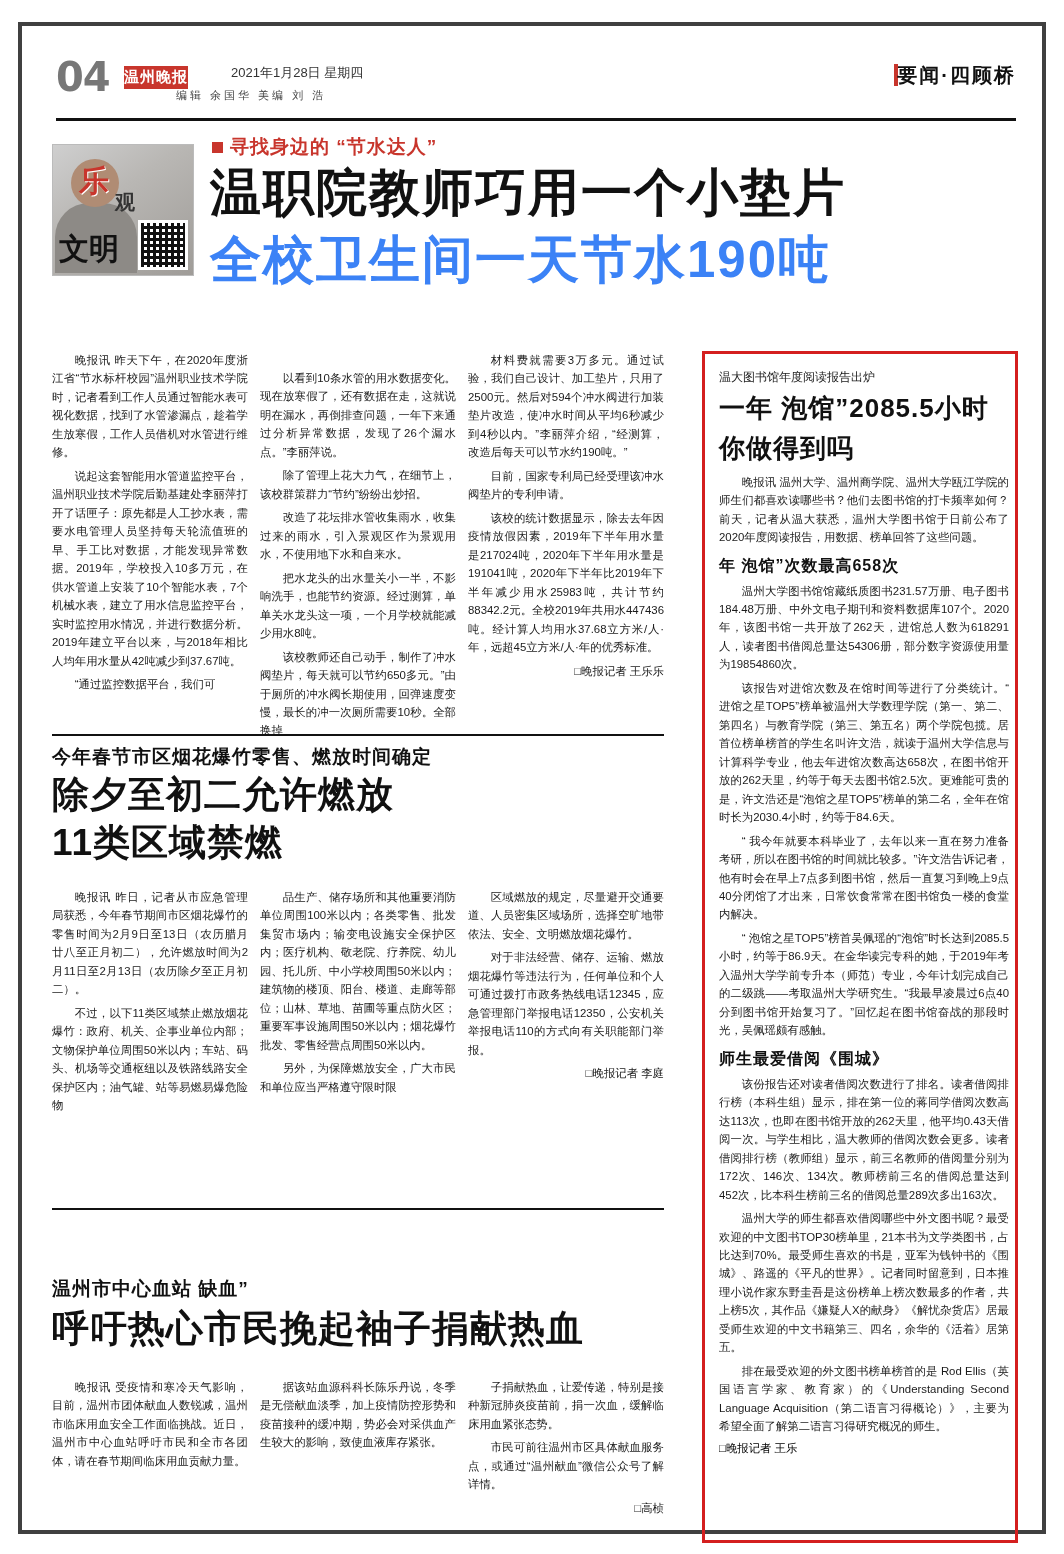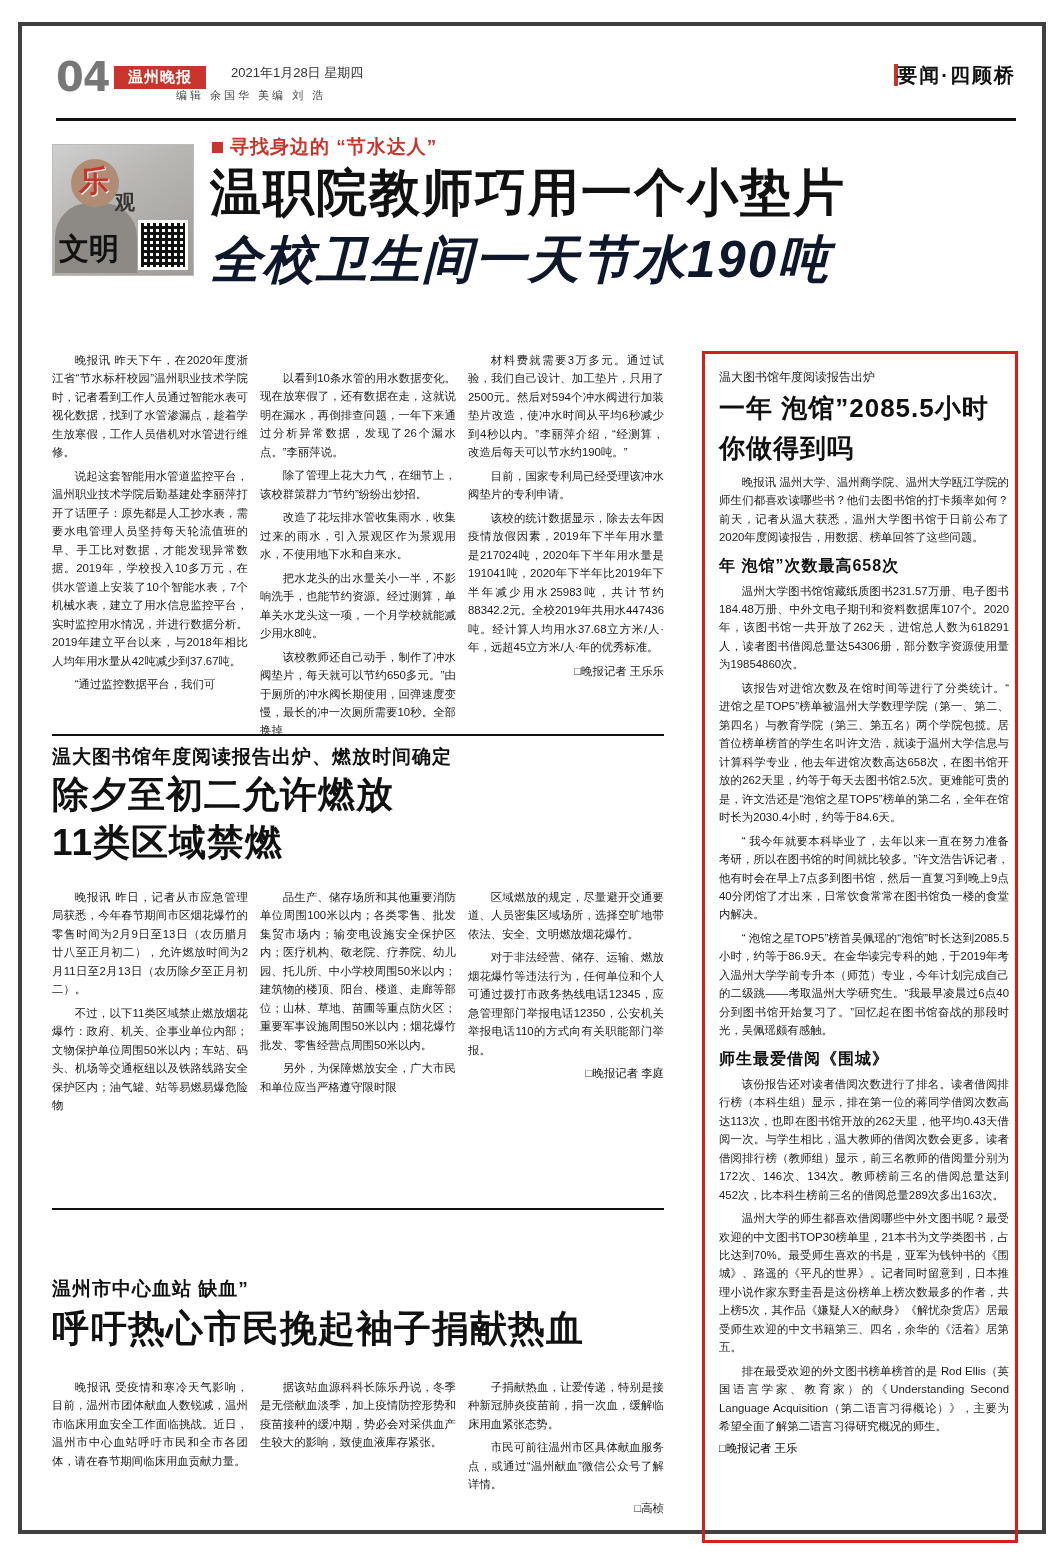--- a/index.html
+++ b/index.html
@@ -14,22 +14,22 @@
   }
   
   .masthead{
     position:absolute;left:34px;top:34px;width:960px;height:54px;
   }
   .pageno{
     position:absolute;left:0;top:-6px;font-size:40px;font-weight:bold;
     color:#777;letter-spacing:-1px;font-family:"DejaVu Sans",sans-serif;
   }
   .paper-logo{
-    position:absolute;left:58px;top:6px;background:#c8352c;color:#fff;
-    font-size:15px;font-weight:bold;padding:2px 14px;letter-spacing:1px;
+    position:absolute;left:68px;top:6px;background:#c8352c;color:#fff;
+    font-size:15px;font-weight:bold;padding:2px 0;letter-spacing:1px;
   }
   .issue-date{
     position:absolute;left:175px;top:4px;font-size:13px;color:#333;
   }
   .editors{
     position:absolute;left:120px;top:28px;font-size:11px;color:#444;
     letter-spacing:3px;
   }
   .section-title{
     position:absolute;right:0;top:2px;font-size:20px;font-weight:bold;color:#111;
@@ -45,22 +45,22 @@
   .kicker{
     position:absolute;left:190px;top:108px;font-size:19px;font-weight:bold;color:#c8352c;
     letter-spacing:1px;
   }
   .kicker .sq{display:inline-block;width:11px;height:11px;background:#c8352c;margin-right:7px;}
   .headline1{
     position:absolute;left:188px;top:138px;font-size:51px;font-weight:bold;color:#111;
     letter-spacing:2px;line-height:1.12;white-space:nowrap;
   }
   .headline2{
-    position:absolute;left:188px;top:205px;font-size:51px;font-weight:bold;color:#0f172a;
-    letter-spacing:2px;line-height:1.12;white-space:nowrap;font-style:italic;
+    position:absolute;left:188px;top:205px;font-size:51px;font-weight:bold;color:#3b82f6;
+    letter-spacing:2px;line-height:1.12;white-space:nowrap;
   }
   .photo-badge{
     position:absolute;left:30px;top:118px;width:140px;height:130px;
     border:1px solid #bbb;background:
       linear-gradient(145deg,#cfcfcf 0%,#b9b7b4 40%,#9f9c98 100%);
     overflow:hidden;
   }
   .photo-badge .face{
     position:absolute;left:18px;top:14px;width:48px;height:48px;border-radius:50%;
     background:#b08c74;
@@ -165,21 +165,21 @@
     </div>
     <div class="col" style="left:446px;top:325px;width:196px;">
       <p>材料费就需要3万多元。通过试验，我们自己设计、加工垫片，只用了2500元。然后对594个冲水阀进行加装垫片改造，使冲水时间从平均6秒减少到4秒以内。”李丽萍介绍，“经测算，改造后每天可以节水约190吨。”</p>
       <p>目前，国家专利局已经受理该冲水阀垫片的专利申请。</p>
       <p>该校的统计数据显示，除去去年因疫情放假因素，2019年下半年用水量是217024吨，2020年下半年用水量是191041吨，2020年下半年比2019年下半年减少用水25983吨，共计节约88342.2元。全校2019年共用水447436吨。经计算人均用水37.68立方米/人·年，远超45立方米/人·年的优秀标准。</p>
       <p style="text-indent:0;text-align:right;">□晚报记者 王乐乐</p>
     </div>
 
     <div class="rule-h" style="left:30px;top:708px;width:612px;height:2px;"></div>
 
-    <div class="sub-kicker" style="left:30px;top:718px;">温大图书馆年度阅读报告出炉、燃放时间确定</div>
+    <div class="sub-kicker" style="left:30px;top:718px;">今年春节市区烟花爆竹零售、燃放时间确定</div>
     <div class="sub-head" style="left:30px;top:748px;">除夕至初二允许燃放</div>
     <div class="sub-head" style="left:30px;top:796px;">11类区域禁燃</div>
 
     <div class="col" style="left:30px;top:862px;width:196px;">
       <p>晚报讯 昨日，记者从市应急管理局获悉，今年春节期间市区烟花爆竹的零售时间为2月9日至13日（农历腊月廿八至正月初二），允许燃放时间为2月11日至2月13日（农历除夕至正月初二）。</p>
       <p>不过，以下11类区域禁止燃放烟花爆竹：政府、机关、企事业单位内部；文物保护单位周围50米以内；车站、码头、机场等交通枢纽以及铁路线路安全保护区内；油气罐、站等易燃易爆危险物</p>
     </div>
     <div class="col" style="left:238px;top:862px;width:196px;">
       <p>品生产、储存场所和其他重要消防单位周围100米以内；各类零售、批发集贸市场内；输变电设施安全保护区内；医疗机构、敬老院、疗养院、幼儿园、托儿所、中小学校周围50米以内；建筑物的楼顶、阳台、楼道、走廊等部位；山林、草地、苗圃等重点防火区；重要军事设施周围50米以内；烟花爆竹批发、零售经营点周围50米以内。</p>
       <p>另外，为保障燃放安全，广大市民和单位应当严格遵守限时限</p>

